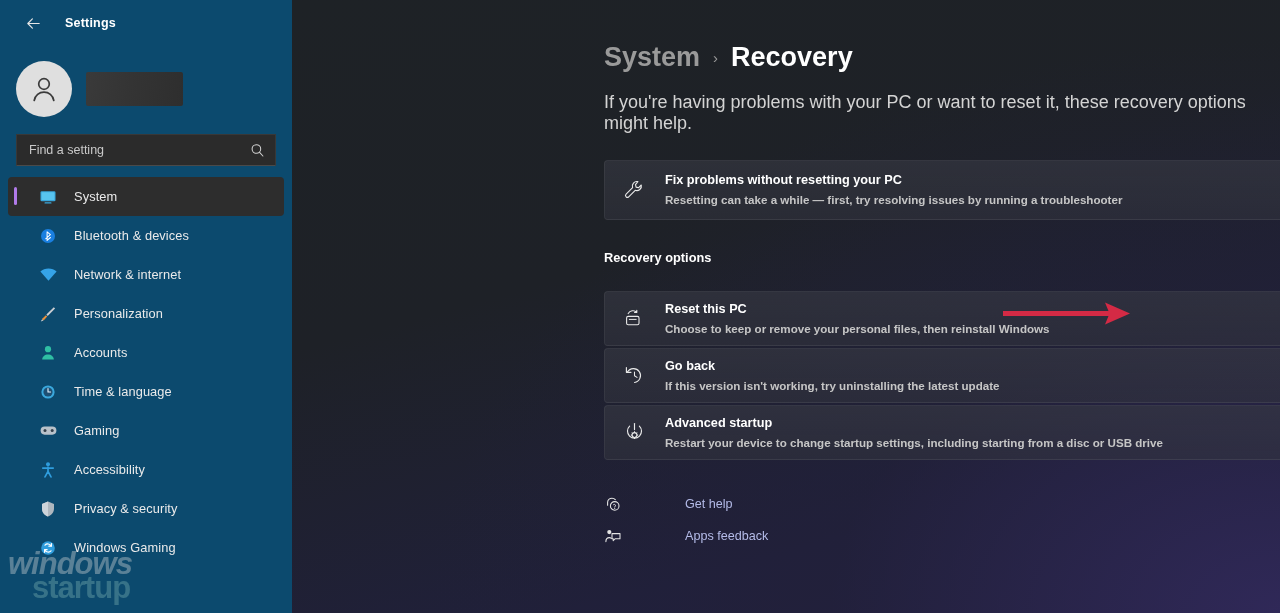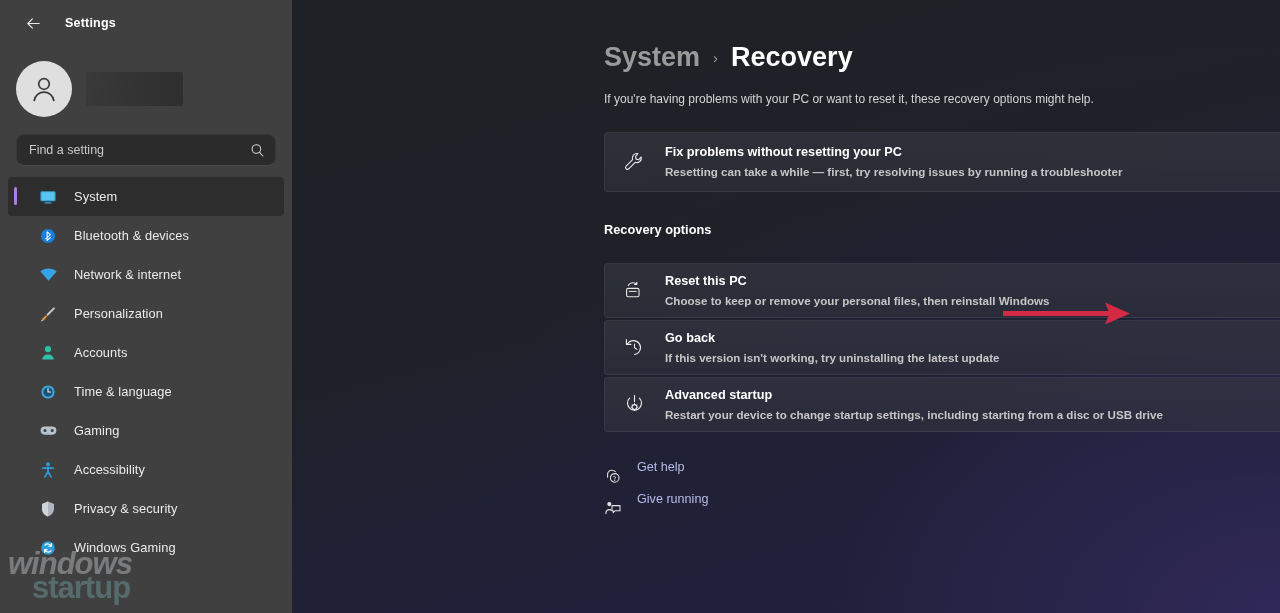--- a/index.html
+++ b/index.html
@@ -8,21 +8,21 @@
     font-family:"Liberation Sans", sans-serif;
     background:#1b1b1b;
     color:#ffffff;
     -webkit-font-smoothing:antialiased;
   }
   #app { position:relative; width:1280px; height:613px; display:flex; }
 
   
   .sidebar {
     width:292px; height:613px; flex:0 0 292px;
-    background:#404040;
+    background:#0c4a6e;
     position:relative; z-index:2;
   }
   .titlebar { height:46px; display:flex; align-items:center; padding-left:18px; }
   .back-btn {
     width:30px; height:30px; border-radius:4px;
     display:flex; align-items:center; justify-content:center;
     color:#e6e6e6;
   }
   .back-btn svg { display:block; }
   .app-title { font-size:12.5px; color:#ffffff; font-weight:600; margin-left:17px; letter-spacing:.2px; }
@@ -38,21 +38,21 @@
   .name-redact {
     width:97px; height:34px; border-radius:2px;
     background:linear-gradient(100deg,#3a3a3a 0%,#343434 45%,#2e2e2e 100%);
     filter:blur(.4px);
   }
 
   .searchwrap { padding:16px 16px 0 16px; }
   .searchbox {
     height:32px; background:#2b2b2b;
     border:1px solid #383838; border-bottom-color:#4a4a4a;
-    border-radius:8px;
+    border-radius:1px;
     display:flex; align-items:center; padding:0 10px 0 12px;
   }
   .searchbox .ph { flex:1; font-size:12.5px; color:#c9c9c9; }
   .searchbox .sicon { color:#d2d2d2; display:flex; }
 
   .nav { margin-top:11px; padding:0 8px; }
   .nav-item {
     position:relative; height:39px; border-radius:4px;
     display:flex; align-items:center; padding-left:30px;
     margin-bottom:0px;
@@ -73,21 +73,21 @@
       linear-gradient(165deg,#1e2226 0%,#1e2127 40%,#20203a 78%,#222040 100%);
     overflow:hidden;
   }
   .content { position:relative; padding:42px 0 0 0; }
 
   .crumb { display:flex; align-items:baseline; padding-left:312px; }
   .crumb .c1 { font-size:27px; font-weight:600; color:#9a9a9a; }
   .crumb .sep { font-size:15px; color:#9a9a9a; margin:0 13px; position:relative; top:-3px; }
   .crumb .c2 { font-size:27px; font-weight:600; color:#ffffff; }
 
-  .intro { padding-left:312px; margin-top:19px; font-size:12px; color:#d4d4d4; }
+  .intro { padding-left:312px; margin-top:19px; font-size:18px; color:#d4d4d4; }
 
   .card-list { margin-top:26px; padding:0 8px 0 312px;font-weight:bold; }
   .card {
     position:relative;
     background:linear-gradient(180deg,rgba(56,58,68,.62) 0%,rgba(50,52,62,.58) 100%);
     border:1px solid rgba(255,255,255,.055);
     border-radius:4px;
     height:55px;
     display:flex; align-items:center;
     padding:0 16px 0 18px;
@@ -99,21 +99,21 @@
   .c-text { flex:1; margin-left:12px; }
   .c-title { font-size:12.7px; color:#ffffff; line-height:1.35; }
   .c-sub { font-size:11.6px; color:#c6c6c6; margin-top:3px; line-height:1.35; }
 
   .section-h {
     padding-left:312px; margin-top:30px; margin-bottom:12px;
     font-size:12.8px; font-weight:600; color:#ffffff;
   }
 
   .links { padding-left:312px; margin-top:28px; }
-  .link-row { display:flex; height:32px; margin-bottom:0px; }
+  .link-row { display:flex; align-items:center; height:32px; margin-bottom:0px;gap:48px; }
   .link-ico { width:18px; flex:0 0 18px; display:flex; align-items:center; justify-content:center; color:#e4e4e4; }
   .link-txt { margin-left:15px; font-size:12.6px; color:#b4bbe8; }
 
   
   .annot { position:absolute; pointer-events:none; }
 
   
   .wm {
     position:absolute; left:8px; top:552px; z-index:6;
     font-size:31px; font-weight:700; letter-spacing:-1px;
@@ -368,21 +368,21 @@
           <span class="link-txt">Get help</span>
         </div>
         <div class="link-row">
           <span class="link-ico">
             <svg width="16" height="16" viewBox="0 0 16 16" fill="none">
               <circle cx="4.3" cy="4.1" r="2.1" fill="#e4e4e4"></circle>
               <path d="M.9 13.6c0-2.4 1.5-4 3.4-4 .8 0 1.5.3 2.1.8" stroke="#e4e4e4" stroke-width="1.1" stroke-linecap="round" fill="none"></path>
               <path d="M7 5.6h8v5.1H10.3L8.2 12.6v-1.9H7V5.6z" stroke="#e4e4e4" stroke-width="1.05" stroke-linejoin="round" fill="none"></path>
             </svg>
           </span>
-          <span class="link-txt">Give running</span>
+          <span class="link-txt">Apps feedback</span>
         </div>
       </div>
 
     </div>
 
     <svg class="annot" style="left:700px; top:292px;" width="150" height="42" viewBox="0 0 150 42" fill="none">
       <path d="M11 21.5 L119 21.5" stroke="#d42a45" stroke-width="5.2" stroke-linecap="butt"></path>
       <path d="M138 21.5 L113 10.5 L117.5 21.5 L113 32.5 Z" fill="#d42a45"></path>
     </svg>
 

